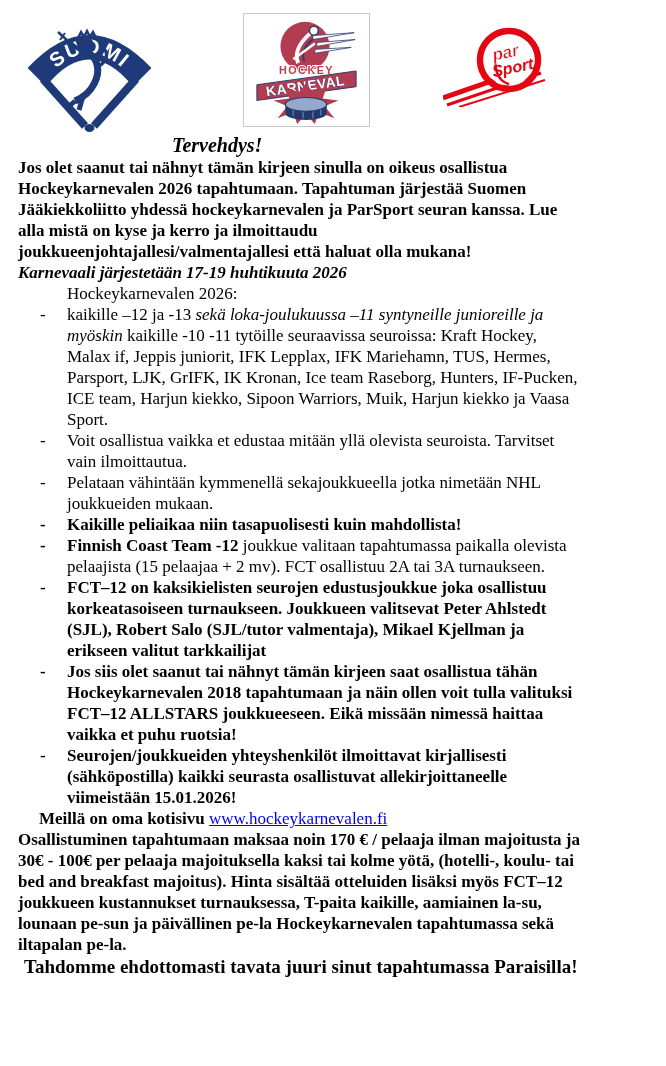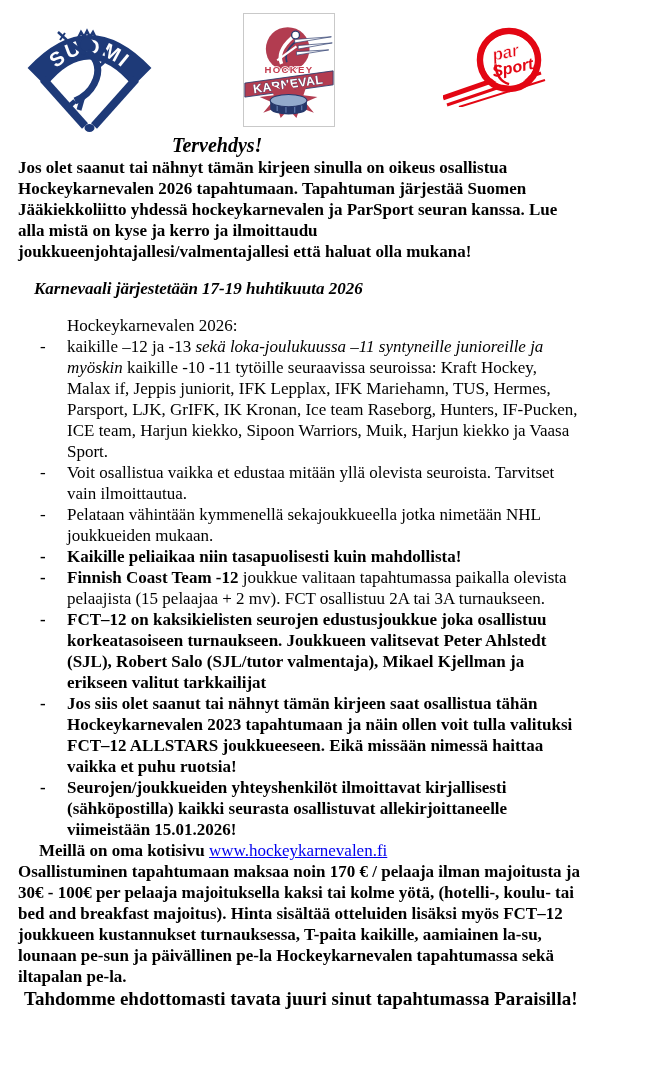--- a/index.html
+++ b/index.html
@@ -1,29 +1,29 @@
 <!DOCTYPE html>
 <html><head>
 <meta charset="utf-8">
 <style>
   html,body{margin:0;padding:0;background:#ffffff;}
   .page{position:relative;width:666px;height:1066px;background:#ffffff;overflow:hidden;
         font-family:"Liberation Serif", serif;color:#000;}
   
   .logo-suomi{position:absolute;left:22px;top:16px;width:135px;height:118px;}
-  .logo-karneval-box{position:absolute;left:243px;top:13px;width:92px;height:114px;
+  .logo-karneval-box{position:absolute;left:243px;top:13px;width:127px;height:114px;
         border:1px solid #c9c9c9;background:#fff;box-sizing:border-box;}
   .logo-karneval-box svg{width:100%;height:100%;display:block;}
   .logo-parsport{position:absolute;left:443px;top:22px;width:115px;height:85px;}
   
   .content{position:absolute;left:0;top:0;width:600px;box-sizing:border-box;
         padding:133px 20px 0 18px;font-size:17px;line-height:21px;}
   .greeting{font-weight:bold;font-style:italic;font-size:20px;line-height:24px;margin:0 0 0 154px;}
   .intro{font-weight:bold;margin:0;}
-  .dateline{font-weight:bold;font-style:italic;margin:16px;}
+  .dateline{font-weight:bold;font-style:italic;margin:0;}
   .section-title{font-weight:normal;margin-left:49px;}
   .bullets{margin:0;}
   .bullet{position:relative;padding-left:49px;}
   .bullet .dash{position:absolute;left:22px;top:0;}
   .bullet.b-bold .dash{font-weight:bold;}
   .seg-r{font-weight:normal;font-style:normal;}
   .seg-i{font-style:italic;}
   .seg-b{font-weight:bold;}
   .website-line{margin-left:21px;font-weight:bold;}
   .link{color:#0000EE;text-decoration:underline;font-weight:normal;cursor:pointer;}
@@ -113,21 +113,21 @@
     <p class="dateline">Karnevaali järjestetään 17-19 huhtikuuta 2026</p>
     <div class="section-title">Hockeykarnevalen 2026:</div>
 
     <div class="bullets" id="bullets">
         <div class="bullet"><span class="dash">-</span><span class="seg-r">kaikille –12 ja -13 </span><span class="seg-i">sekä loka-joulukuussa –11 syntyneille junioreille ja myöskin</span><span class="seg-r"> kaikille -10 -11 tytöille seuraavissa seuroissa: Kraft Hockey, Malax if, Jeppis juniorit, IFK Lepplax, IFK Mariehamn, TUS, Hermes, Parsport, LJK, GrIFK, IK Kronan, Ice team Raseborg, Hunters, IF-Pucken, ICE team, Harjun kiekko, Sipoon Warriors, Muik, Harjun kiekko ja Vaasa Sport.</span></div>
         <div class="bullet"><span class="dash">-</span><span class="seg-r">Voit osallistua vaikka et edustaa mitään yllä olevista seuroista. Tarvitset vain ilmoittautua.</span></div>
         <div class="bullet"><span class="dash">-</span><span class="seg-r">Pelataan vähintään kymmenellä sekajoukkueella jotka nimetään NHL joukkueiden mukaan.</span></div>
         <div class="bullet b-bold"><span class="dash">-</span><span class="seg-b">Kaikille peliaikaa niin tasapuolisesti kuin mahdollista!</span></div>
         <div class="bullet b-bold"><span class="dash">-</span><span class="seg-b">Finnish Coast Team -12</span><span class="seg-r"> joukkue valitaan tapahtumassa paikalla olevista pelaajista (15 pelaajaa + 2 mv). FCT osallistuu 2A tai 3A turnaukseen.</span></div>
         <div class="bullet b-bold"><span class="dash">-</span><span class="seg-b">FCT–12 on kaksikielisten seurojen edustusjoukkue joka osallistuu korkeatasoiseen turnaukseen. Joukkueen valitsevat Peter Ahlstedt (SJL), Robert Salo (SJL/tutor valmentaja), Mikael Kjellman ja erikseen valitut tarkkailijat</span></div>
-        <div class="bullet b-bold"><span class="dash">-</span><span class="seg-b">Jos siis olet saanut tai nähnyt tämän kirjeen saat osallistua tähän Hockeykarnevalen 2023 tapahtumaan ja näin ollen voit tulla valituksi FCT–12 ALLSTARS joukkueeseen. Eikä missään nimessä haittaa vaikka et puhu ruotsia!</span></div>
+        <div class="bullet b-bold"><span class="dash">-</span><span class="seg-b">Jos siis olet saanut tai nähnyt tämän kirjeen saat osallistua tähän Hockeykarnevalen 2018 tapahtumaan ja näin ollen voit tulla valituksi FCT–12 ALLSTARS joukkueeseen. Eikä missään nimessä haittaa vaikka et puhu ruotsia!</span></div>
         <div class="bullet b-bold"><span class="dash">-</span><span class="seg-b">Seurojen/joukkueiden yhteyshenkilöt ilmoittavat kirjallisesti (sähköpostilla) kaikki seurasta osallistuvat allekirjoittaneelle viimeistään 15.01.2026!</span></div>
       </div>
 
     <div class="website-line">
       <span>Meillä on oma kotisivu </span><a class="link">www.hockeykarnevalen.fi</a>
     </div>
 
     <p class="pricing">Osallistuminen tapahtumaan maksaa noin 170 € / pelaaja ilman majoitusta ja 30€ - 100€ per pelaaja majoituksella kaksi tai kolme yötä, (hotelli-, koulu- tai bed and breakfast majoitus). Hinta sisältää otteluiden lisäksi myös FCT–12 joukkueen kustannukset turnauksessa, T-paita kaikille, aamiainen la-su, lounaan pe-sun ja päivällinen pe-la Hockeykarnevalen tapahtumassa sekä iltapalan pe-la.</p>
     <p class="closing">Tahdomme ehdottomasti tavata juuri sinut tapahtumassa Paraisilla!</p>
 

